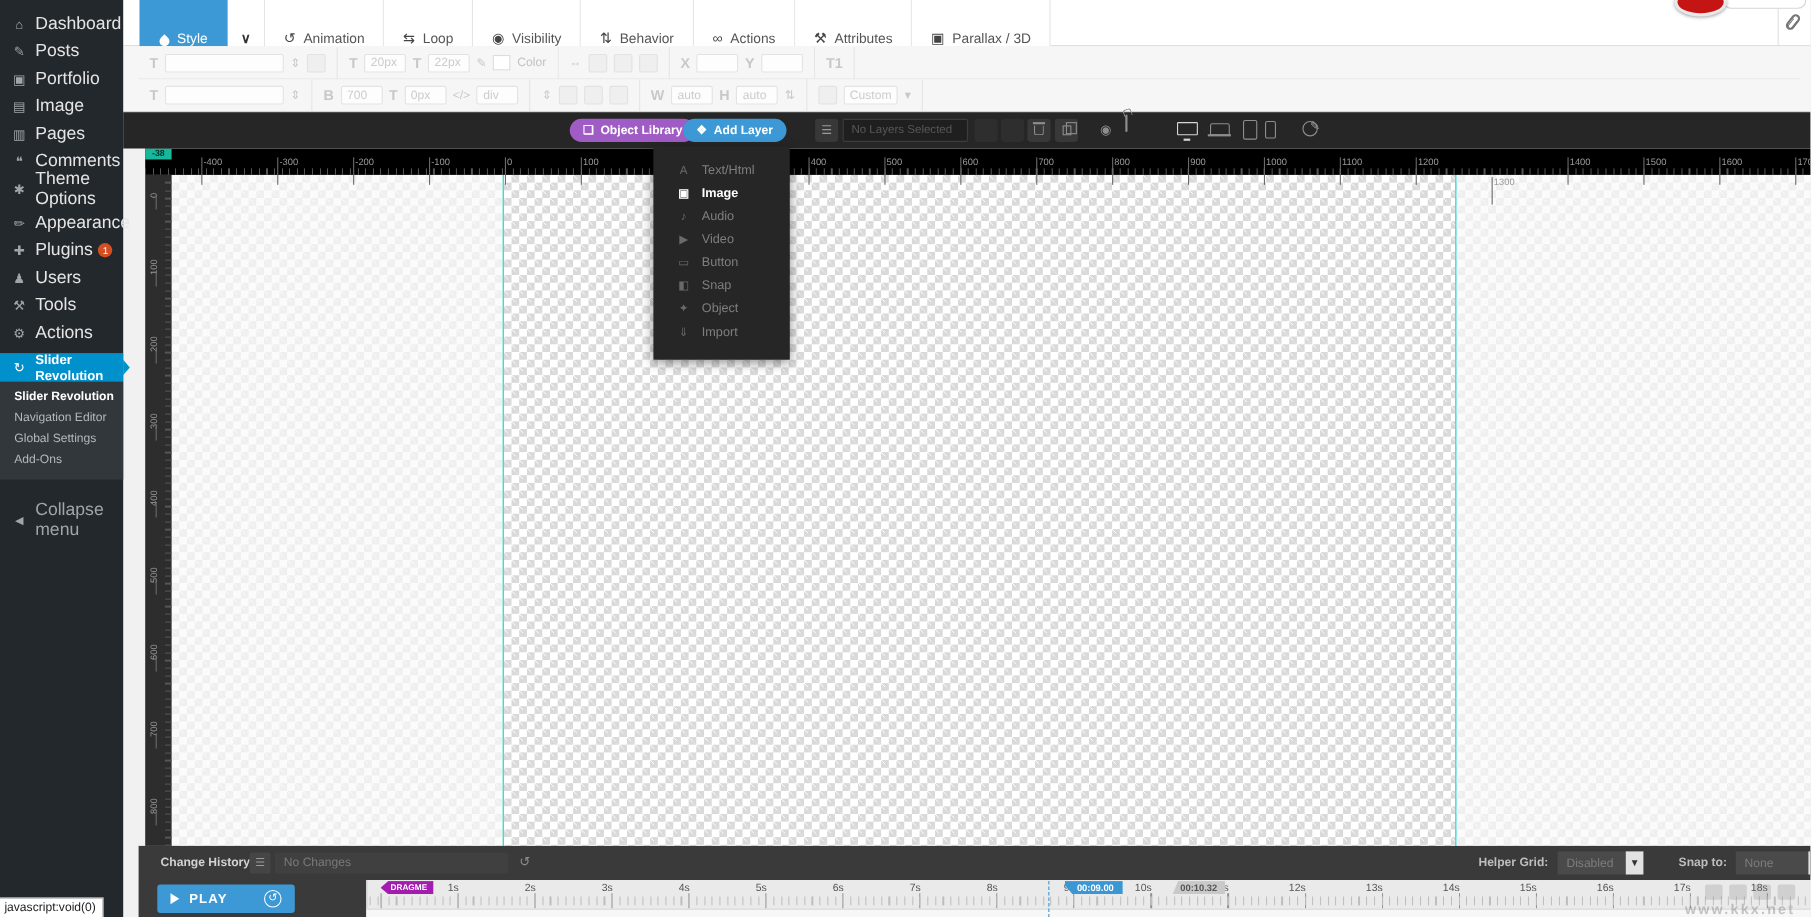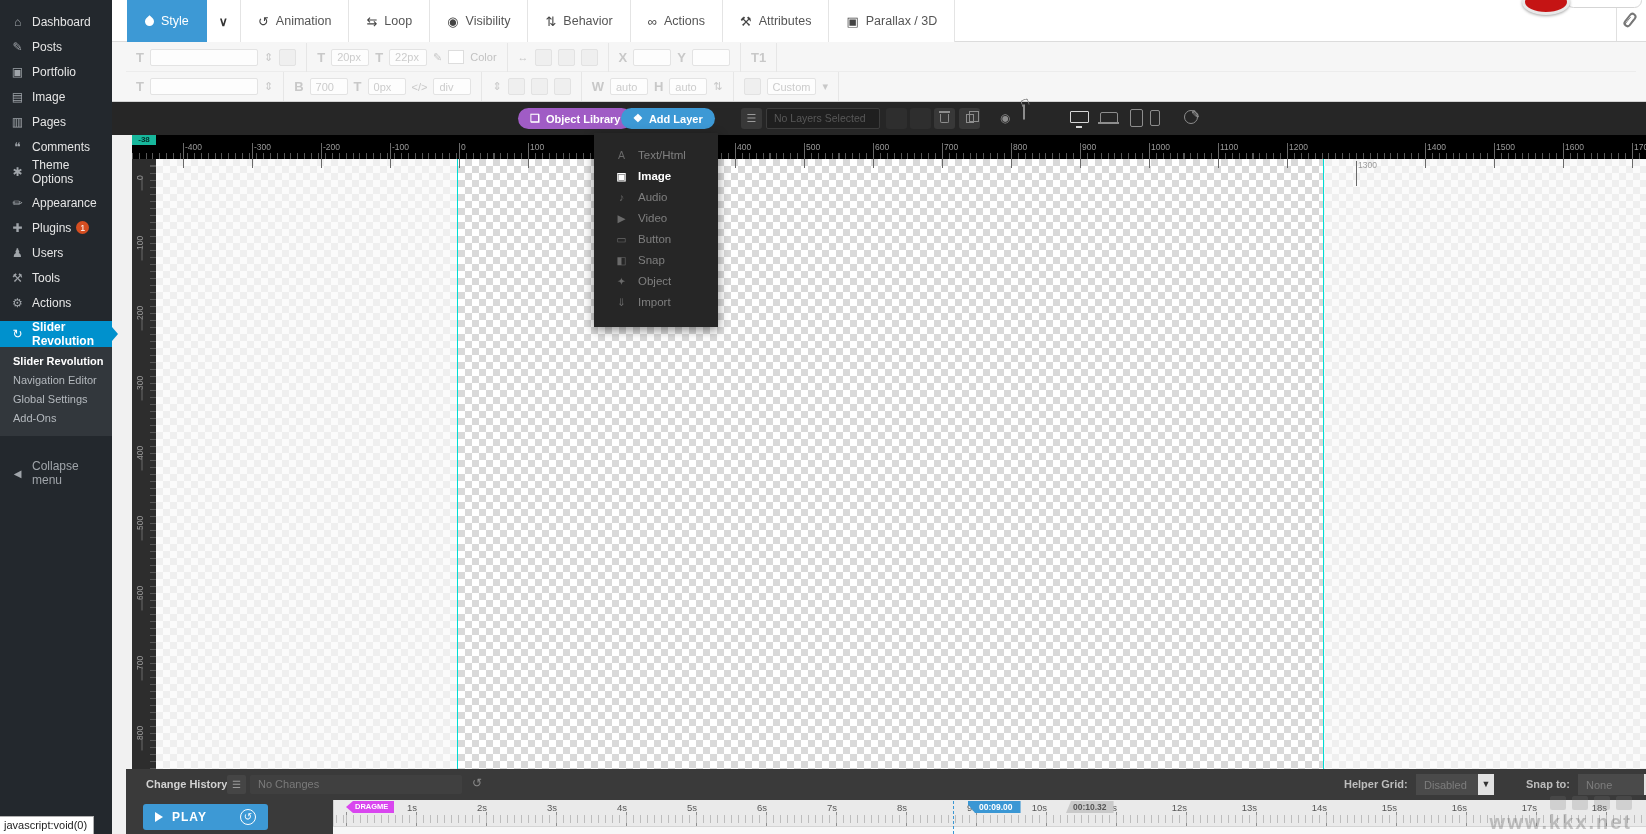--- a/index.html
+++ b/index.html
@@ -4,41 +4,41 @@
 <style>
   * { margin:0; padding:0; box-sizing:border-box; }
   html,body { width:1646px; height:834px; overflow:hidden; background:#f1f1f1;
     font-family:"Liberation Sans", sans-serif; }
   #app { position:relative; width:1646px; height:834px; background:#f1f1f1; }
 
   
   #sidebar { position:absolute; left:0; top:0; width:112px; height:834px; background:#23282d; z-index:15; }
   .menu-item { position:relative; display:flex; align-items:center; height:25px; padding-left:9px; cursor:pointer; color:#e5e5e5; }
   .mi-icon { width:17px; font-size:12px; color:#a0a5aa; text-align:center; margin-right:6px; flex:0 0 17px; }
-  .mi-label { font-size:12px; }
+  .mi-label { font-size:16px; }
   .mi-badge { margin-left:5px; background:#d54e21; color:#fff; border-radius:50%; width:13px; height:13px; font-size:9px; display:flex; align-items:center; justify-content:center; }
   .menu-sep { height:6px; }
   #active-item { position:relative; display:flex; align-items:center; height:26px; padding-left:9px; background:#0091cd; color:#fff; cursor:pointer; }
   #active-item .mi-icon { color:#fff; }
   #active-item .mi-label { font-size:12px; font-weight:bold; }
   #active-arrow { position:absolute; right:-6px; top:50%; margin-top:-7px; width:0; height:0;
     border-top:7px solid transparent; border-bottom:7px solid transparent; border-left:6px solid #0091cd; }
   #submenu { background:#32373c; padding:5px 0 8px 0; }
   .submenu-item { height:19px; line-height:19px; padding-left:13px; font-size:11px; color:#b4b9be; cursor:pointer; }
   .submenu-item.current { color:#fff; font-weight:bold; }
   #collapse-row { margin-top:26px; display:flex; align-items:center; height:22px; padding-left:9px; color:#a0a5aa; font-size:11.5px; cursor:pointer; }
   #collapse-row .mi-icon { font-size:10px; }
 
   
   #main { position:absolute; left:112px; top:0; width:1534px; height:834px; }
 
   
   #tabs-bar { position:absolute; left:0; top:0; right:0; height:42px; background:#fff; border-bottom:1px solid #dcdcdc; }
   #tabs { position:absolute; left:15px; top:0; height:42px; display:flex; }
-  .tab { display:flex; align-items:center; gap:7px; padding:0 17px; height:42px; border-right:1px solid #e4e4e4; font-size:12.5px; color:#555; background:#fff; cursor:pointer; }
+  .tab { display:flex; align-items:flex-end; gap:7px; padding:0 17px; height:42px; border-right:1px solid #e4e4e4; font-size:12.5px; color:#555; background:#fff; cursor:pointer; }
   .tab:first-child { border-left:1px solid #e4e4e4; }
   .tab .tab-icon { font-size:13px; color:#444; }
   .tab.active { background:#3d99d5; color:#fff; border-color:#3d99d5; }
   .tab.chev { padding:0 12px; font-weight:bold; color:#333; }
   .droplet { width:9px; height:9px; background:#fff; border-radius:0 50% 50% 50%; transform:rotate(45deg); }
   #tabsep { position:absolute; left:1504px; top:0; height:41px; border-left:1px solid #e0e0e0; }
   .paperclip { position:absolute; left:1514px; top:12px; width:8px; height:16px; border:2px solid #777; border-radius:4px; transform:rotate(38deg); }
   .paperclip::after { content:''; display:block; width:3px; height:9px; margin:3px auto 0; border:1.5px solid #777; border-top:none; border-radius:0 0 2px 2px; }
 
   
@@ -129,31 +129,31 @@
   #play-btn .play-tri { width:0; height:0; border-top:5px solid transparent; border-bottom:5px solid transparent; border-left:8px solid #fff; }
   #play-btn .play-label { font-size:12px; font-weight:bold; letter-spacing:1px; }
   #play-btn .hist-ic { margin-left:auto; width:16px; height:16px; border:1.5px solid #fff; border-radius:50%; font-size:10px; line-height:14px; text-align:center; }
   #tl-ruler { position:absolute; left:207px; right:0; top:0; height:26px; background:#eaeaea; border-left:1px solid #cfcfcf; }
   .ts-label { position:absolute; top:2px; font-size:9.5px; color:#555; transform:translateX(-100%); padding-right:3px; }
   #tl-minor { position:absolute; left:0; right:0; top:15px; height:8px;
     background-image:repeating-linear-gradient(to right,#bdbdbd 0 1px,transparent 1px 7px); background-position-x:12px; }
   #tl-major { position:absolute; left:0; right:0; top:12px; height:14px;
     background-image:repeating-linear-gradient(to right,#8f8f8f 0 1px,transparent 1px 70px); background-position-x:12px; }
   #tl-track { position:absolute; left:207px; right:0; top:26px; height:8px; background:#f7f7f7; border-top:1px solid #d5d5d5; }
-  #dragme-chip { position:absolute; left:12px; top:1px; height:12px; background:#d946ef; color:#fff; font-size:7.5px; font-weight:bold; line-height:12px; padding:0 6px 0 9px; clip-path:polygon(0 50%, 7px 0, 100% 0, 100% 100%, 7px 100%); cursor:pointer; }
+  #dragme-chip { position:absolute; left:12px; top:1px; height:12px; background:#a21caf; color:#fff; font-size:7.5px; font-weight:bold; line-height:12px; padding:0 6px 0 9px; clip-path:polygon(0 50%, 7px 0, 100% 0, 100% 100%, 7px 100%); cursor:pointer; }
   #playhead-chip { position:absolute; left:634px; top:1px; height:12px; background:#3a97d4; color:#fff; font-size:8.5px; font-weight:bold; line-height:12px; padding:0 8px 0 11px; clip-path:polygon(0 0, 100% 0, 100% 100%, 7px 100%, 0 30%); cursor:pointer; }
   #duration-chip { position:absolute; left:732px; top:1px; height:12px; background:#c9c9c9; color:#555; font-size:8.5px; font-weight:bold; line-height:12px; padding:0 7px; clip-path:polygon(5px 0, 100% 0, 100% 100%, 0 100%); cursor:pointer; }
   #playhead-line { position:absolute; left:841px; top:801px; height:33px; border-left:1px dashed #3a97d4; z-index:8; }
 
   
   #red-oval { position:absolute; left:1522px; top:-11px; width:48px; height:26px; background:#c51414; border:3px solid #e8e8e8; border-radius:50%; box-shadow:0 1px 3px rgba(0,0,0,.35); z-index:50; }
   #white-pill { position:absolute; left:1566px; top:-7px; width:76px; height:15px; background:#fff; border:1px solid #d5d5d5; border-radius:8px; z-index:49; }
   #status-box { position:absolute; left:0; top:816px; height:18px; background:#fff; border-top:1px solid #b0b0b0; border-right:1px solid #b0b0b0; font-size:11px; color:#222; line-height:17px; padding:0 6px 0 4px; z-index:60; }
   #watermark { position:absolute; right:14px; bottom:0px; z-index:40; text-align:right; pointer-events:none; }
-  #watermark .wm-url { font-size:20px; font-weight:bold; letter-spacing:2px; color:rgba(110,110,110,.38); }
+  #watermark .wm-url { font-size:13px; font-weight:bold; letter-spacing:2px; color:rgba(110,110,110,.38); }
   #watermark .wm-blocks { display:flex; gap:6px; justify-content:flex-end; margin-bottom:1px; }
   #watermark .wm-blocks span { width:16px; height:14px; background:rgba(120,120,120,.22); border-radius:2px; }
 </style>
 </head>
 <body>
 
 <div id="app">
 
   <div id="sidebar">
     <div style="height:9px"></div>

